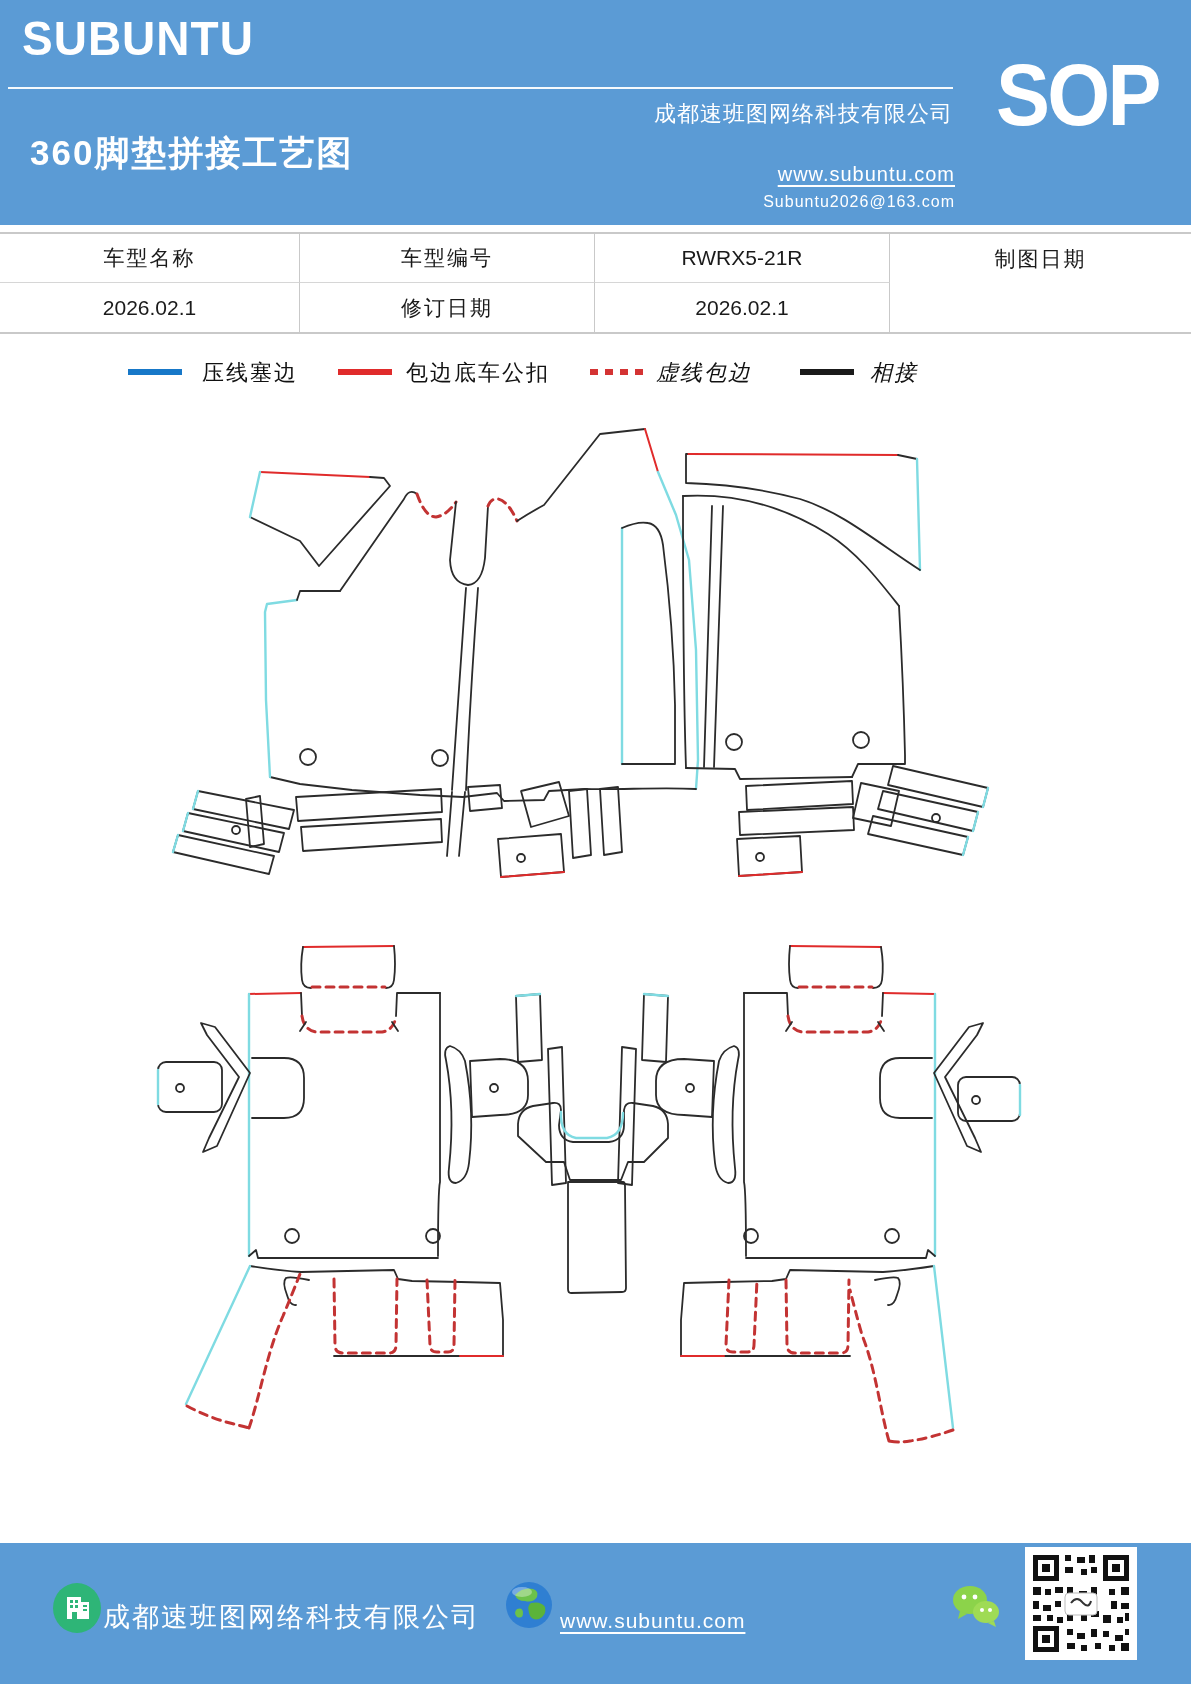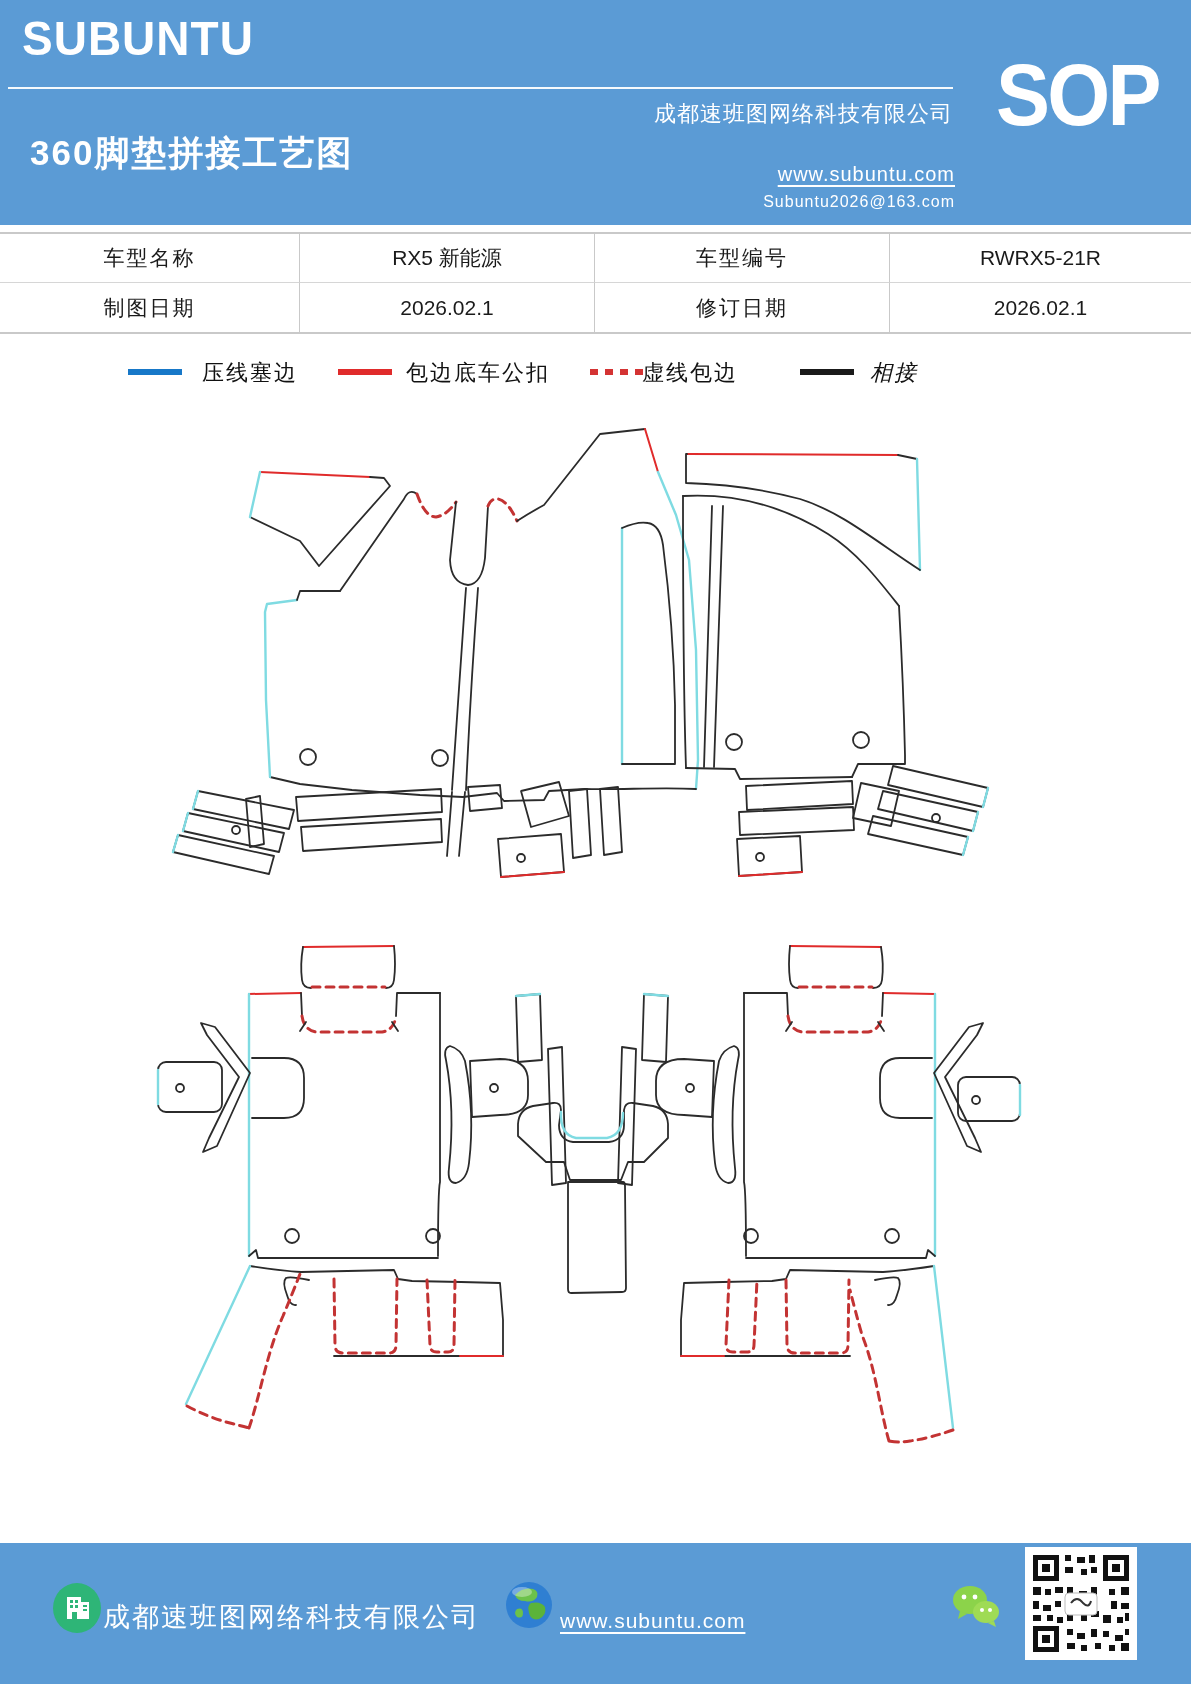--- a/index.html
+++ b/index.html
@@ -56,36 +56,35 @@
     <div class="hdr-line"></div>
     <div class="hdr-company">成都速班图网络科技有限公司</div>
     <div class="sop">SOP</div>
     <div class="doc-title">360脚垫拼接工艺图</div>
     <div class="hdr-site">www.subuntu.com</div>
     <div class="hdr-mail">Subuntu2026@163.com</div>
   </div>
 
   <div class="tbl">
     <div class="cell lab">车型名称</div>
-    <div class="cell">RX5  新能源</div>
     <div class="cell lab">车型编号</div>
     <div class="cell">RWRX5-21R</div>
     <div class="cell lab r2">制图日期</div>
     <div class="cell r2">2026.02.1</div>
     <div class="cell lab r2">修订日期</div>
     <div class="cell r2">2026.02.1</div>
   </div>
 
   <div class="legend">
     <span class="sw" style="left: 128px; background: rgb(23, 120, 200);"></span>
     <span class="lbl" style="left:202px;">压线塞边</span>
     <span class="sw" style="left: 338px; background: rgb(224, 43, 43);"></span>
     <span class="lbl" style="left:406px;">包边底车公扣</span>
     <span class="sw sw-dotted" style="left:590px;width:58px;"></span>
-    <span class="lbl" style="left:642px;">虚线包边</span>
+    <span class="lbl" style="left:656px;font-style:italic;">虚线包边</span>
     <span class="sw" style="left: 800px; background: rgb(26, 26, 26);"></span>
     <span class="lbl" style="left:870px;font-style:italic;">相接</span>
   </div>
 
   <svg class="draw" viewBox="0 0 1191 1684">
 
     <g>
       <path class="r" d="M260,472 L370,477"></path>
       <path class="k" d="M370,477 L384,478 L390,486 L319,566 M319,566 L300,541 L250,517"></path>
       <path class="c" d="M260,472 L250,517"></path>

